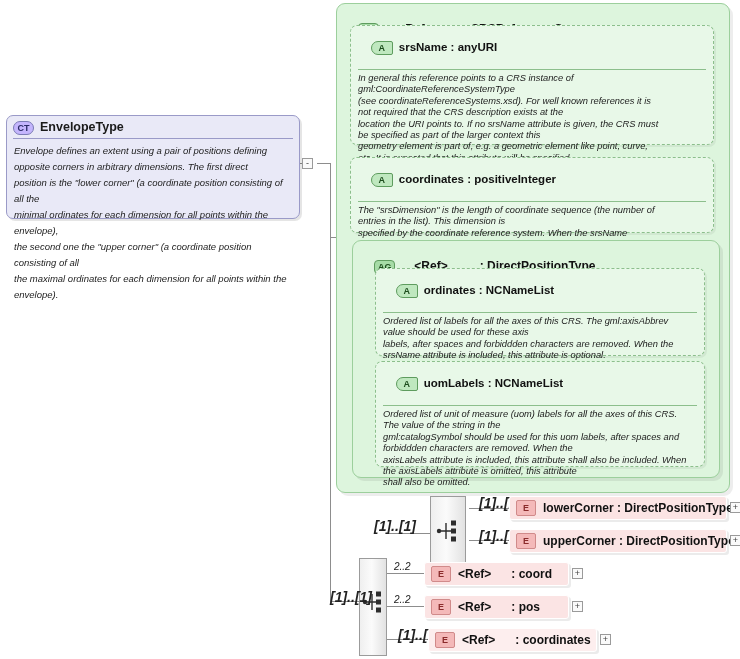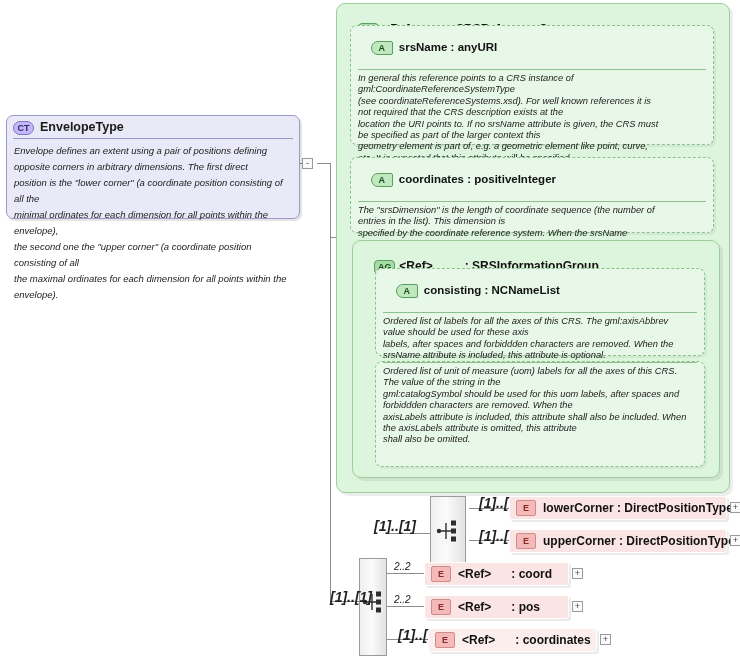--- a/index.html
+++ b/index.html
@@ -28,21 +28,21 @@
   .ct-title .badge{margin-right:6px;}
   .ct-rule{height:1px;background:#9a9ac8;margin:0 6px;}
   .ct-doc{font-size:9.5px;font-style:italic;color:#1c1c1c;line-height:16px;
           padding:4px 7px 6px 7px;white-space:pre-line;}
 
   
   .ag-box{background:#ddf5dd;border:1px solid #9ccf9c;border-radius:9px;
           box-shadow:3px 3px 0 rgba(0,0,0,.07);}
   .ag-title{font-size:12px;font-weight:bold;color:#111;padding:3px 8px 0 8px;
             white-space:pre;}
-  .ag-title .badge{margin-right:4px;}
+  .ag-title .badge{margin-right:19px;}
 
   
   .attr-box{background:#e8f8e8;border:1px dashed #8cbf8c;border-radius:7px;
             box-shadow:2px 2px 0 rgba(0,0,0,.05);}
   .attr-title{font-size:11.5px;font-weight:bold;color:#111;padding:3px 7px 2px 7px;
               white-space:pre;}
   .attr-title .badge{margin-right:6px;}
   .attr-rule{height:1px;background:#8cbf8c;margin:0 7px;}
   .attr-doc{font-size:9.3px;font-style:italic;color:#1c1c1c;line-height:11.4px;
             padding:3px 7px 5px 7px;white-space:pre-line;}
@@ -144,37 +144,40 @@
   </div>
   <div class="attr-rule"></div>
   <div class="attr-doc">The "srsDimension" is the length of coordinate sequence (the number of
 entries in the list). This dimension is
 specified by the coordinate reference system. When the srsName
 attribute is omitted, this attribute shall be omitted.</div>
 </div>
 
 <div class="abs ag-box" style="left:352px;top:240px;width:368px;height:238px;">
   <div class="ag-title" style="padding-top:4px;">
-    <span class="badge badge-ag">AG</span><span>&lt;Ref&gt;</span><span style="display:inline-block;width:32px;"></span><span>:</span>&nbsp;<span>SRSInformationGroup</span>
+    <span class="badge badge-ag">AG</span><span>&lt;Ref&gt;</span><span style="display:inline-block;width:32px;"></span><span>:</span>&nbsp;<span>DirectPositionType</span>
   </div>
 </div>
 
 <div class="abs attr-box" style="left:375px;top:268px;width:330px;height:88px;">
   <div class="attr-title">
-    <span class="badge badge-a">A</span><span>consisting</span>&nbsp;<span>:</span>&nbsp;<span>NCNameList</span>
+    <span class="badge badge-a">A</span><span>ordinates</span>&nbsp;<span>:</span>&nbsp;<span>NCNameList</span>
   </div>
   <div class="attr-rule"></div>
   <div class="attr-doc">Ordered list of labels for all the axes of this CRS. The gml:axisAbbrev
 value should be used for these axis
 labels, after spaces and forbiddden characters are removed. When the
 srsName attribute is included, this attribute is optional.
 When the srsName attribute is omitted, this attribute shall also be omitted.</div>
 </div>
 
 <div class="abs attr-box" style="left:375px;top:361px;width:330px;height:106px;">
+  <div class="attr-title">
+    <span class="badge badge-a">A</span><span>uomLabels</span>&nbsp;<span>:</span>&nbsp;<span>NCNameList</span>
+  </div>
   <div class="attr-rule"></div>
   <div class="attr-doc">Ordered list of unit of measure (uom) labels for all the axes of this CRS.
 The value of the string in the
 gml:catalogSymbol should be used for this uom labels, after spaces and
 forbiddden characters are removed. When the
 axisLabels attribute is included, this attribute shall also be included. When
 the axisLabels attribute is omitted, this attribute
 shall also be omitted.</div>
 </div>
 

